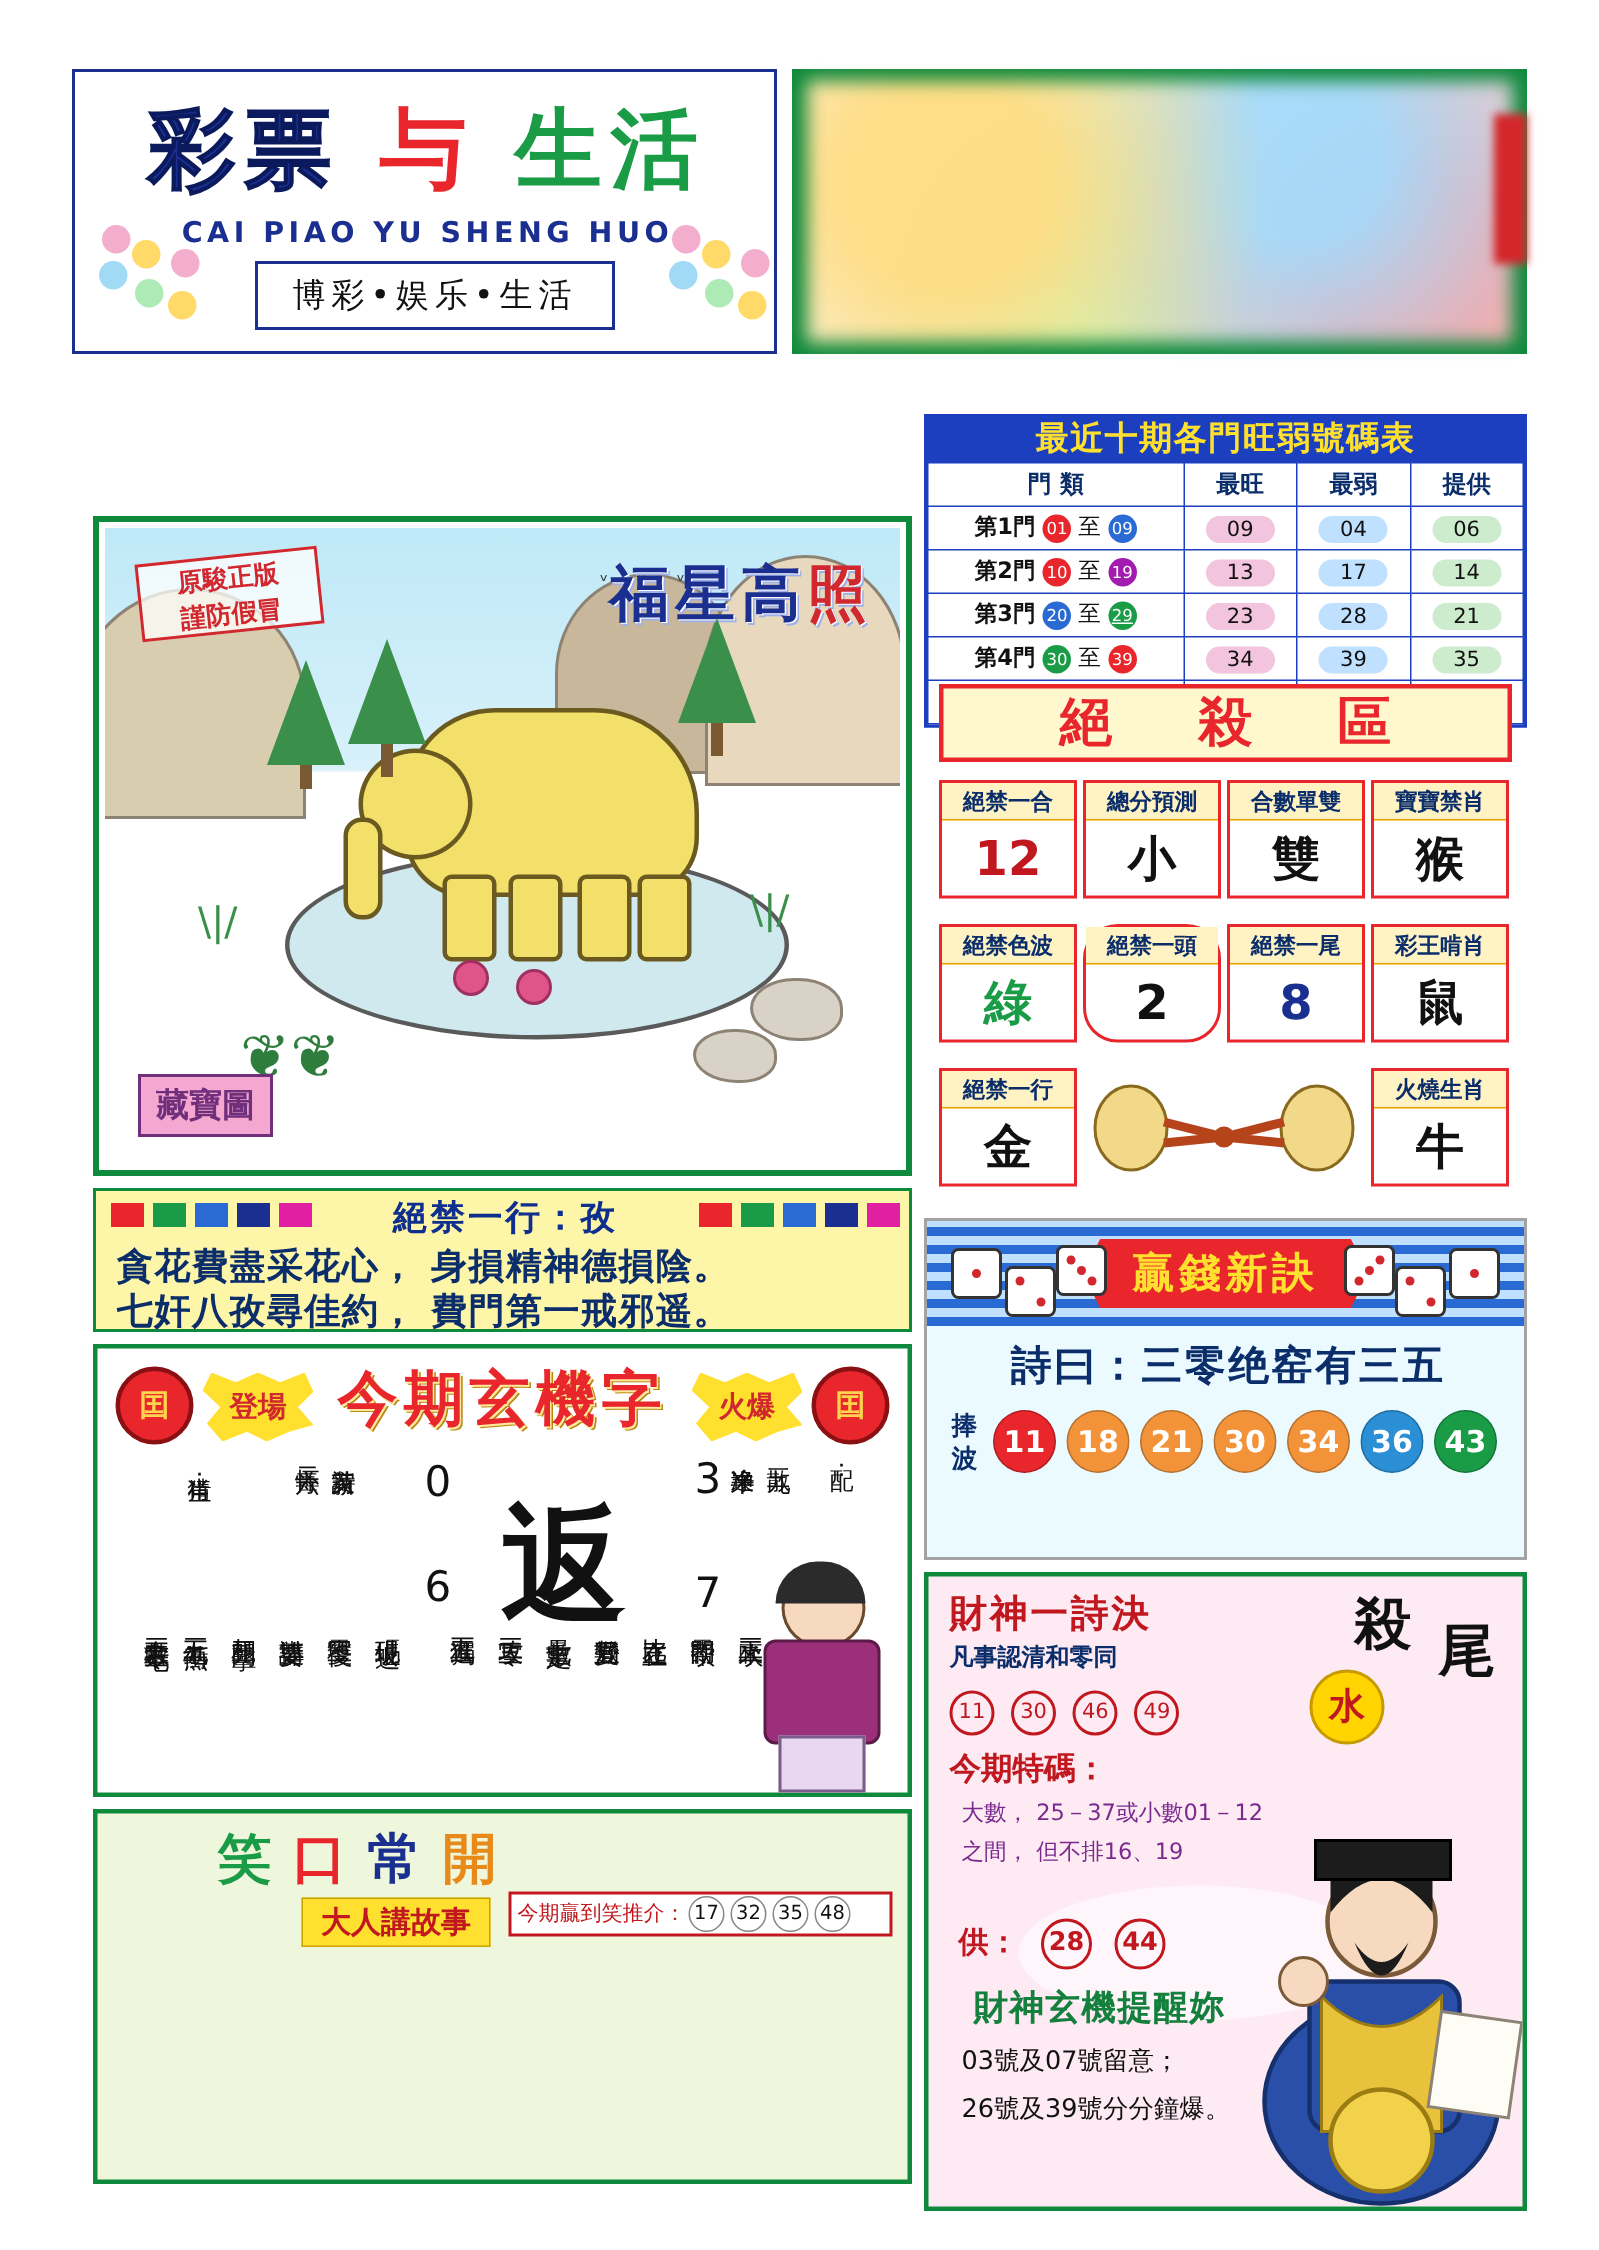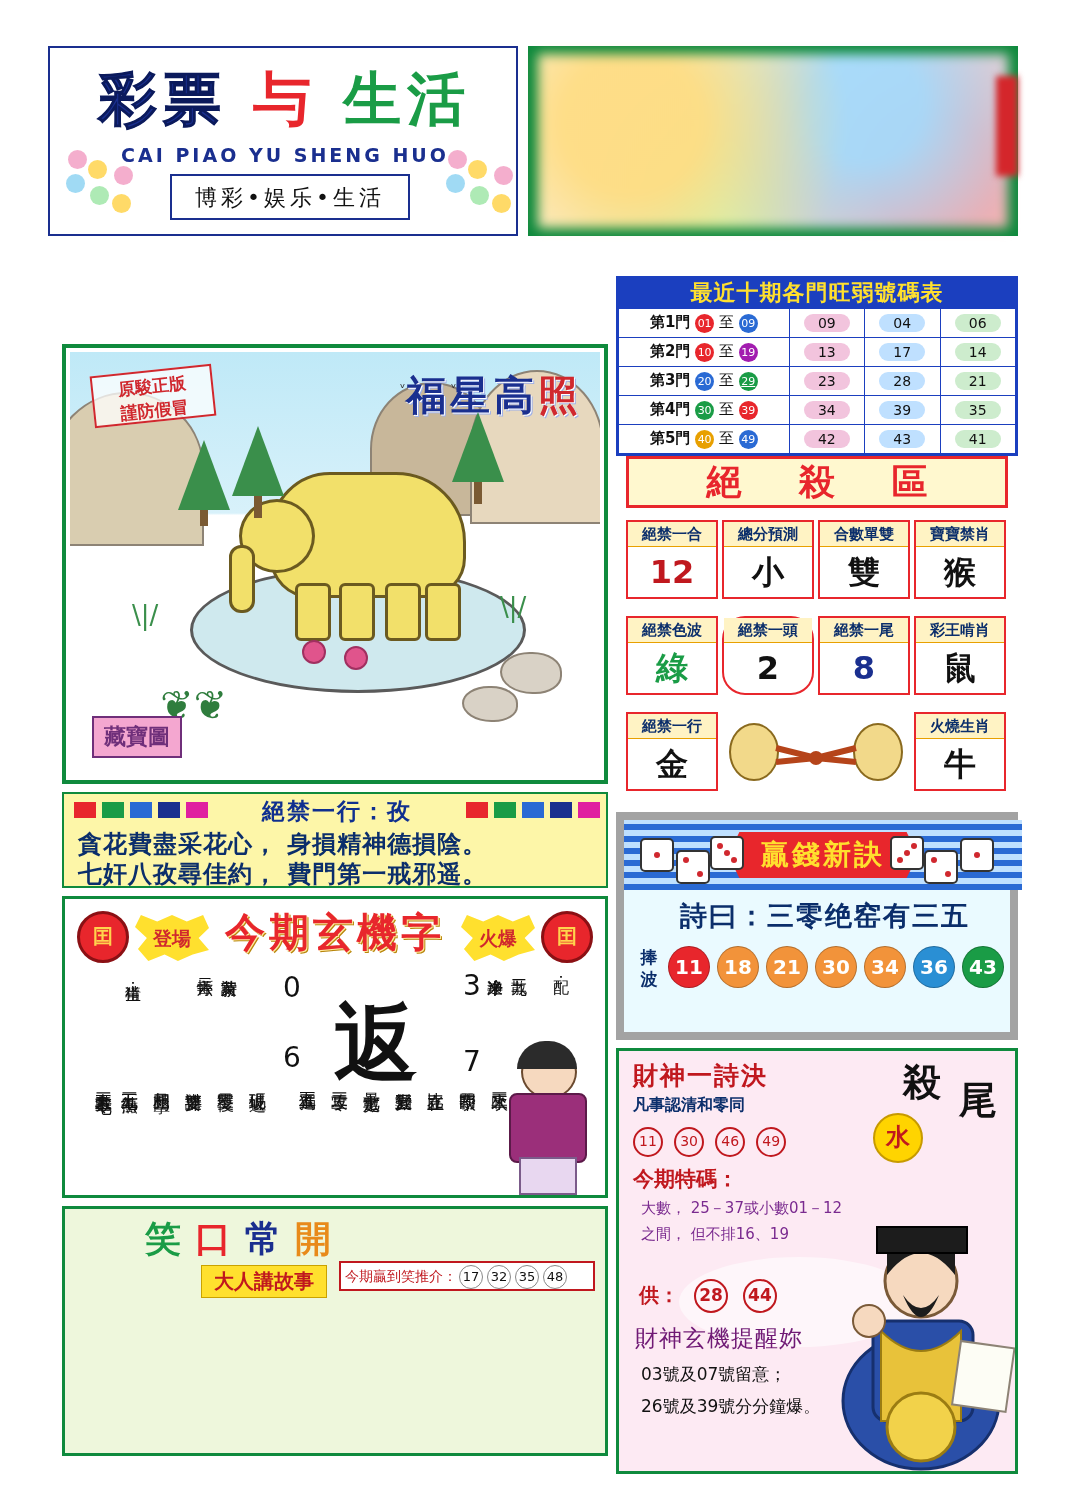--- a/index.html
+++ b/index.html
@@ -99,21 +99,21 @@
   .pill{display:inline-block;min-width:34px;padding:1px 6px;border-radius:9px;font-size:14px;color:#111;}
 
   .jssq-title{position:absolute;left:10px;top:180px;width:382px;height:52px;background:#fff8cf;border:3px solid #e8262c;box-sizing:border-box;
      text-align:center;line-height:46px;font-size:36px;font-weight:bold;color:#e8262c;letter-spacing:22px;text-indent:22px;}
   .cells{position:absolute;left:6px;top:244px;width:390px;}
   .cell{position:absolute;width:92px;background:#ffffff;border:2px solid #e8262c;box-sizing:border-box;text-align:center;}
   .cell .ch{display:block;height:24px;line-height:24px;font-size:15px;color:#0b2e6b;background:#fff3c4;border-bottom:1px solid #e8a000;font-weight:bold;}
   .cell .cv{display:block;height:50px;line-height:50px;font-size:32px;font-weight:bold;color:#111;}
   .knot{position:absolute;left:104px;top:198px;width:180px;height:70px;}
 
-  .yqxj{position:absolute;left:0;top:536px;width:402px;height:228px;background:#eafaff;border:8px solid #a3a3a3;box-sizing:border-box;}
+  .yqxj{position:absolute;left:0;top:536px;width:402px;height:228px;background:#eafaff;border:2px solid #a3a3a3;box-sizing:border-box;}
   .stripes{position:absolute;left:0;top:0;width:398px;height:70px;
     background:repeating-linear-gradient(0deg,#2a6ad4 0 6px,#bfe0ff 6px 12px);}
   .yq-banner{position:absolute;left:104px;top:12px;width:190px;height:46px;background:#e8262c;color:#ffe02e;font-size:28px;font-weight:bold;
      text-align:center;line-height:46px;letter-spacing:3px;
      clip-path:polygon(6% 0,94% 0,100% 50%,94% 100%,6% 100%,0 50%);}
   .dice{position:absolute;width:30px;height:30px;background:#fff;border:2px solid #333;border-radius:5px;}
   .dot{position:absolute;width:6px;height:6px;background:#d0282e;border-radius:50%;}
   .shiyue{position:absolute;left:8px;top:78px;width:386px;text-align:center;font-size:27px;font-weight:bold;color:#0b2e6b;letter-spacing:2px;}
   .bangbo{position:absolute;left:10px;top:126px;font-size:17px;line-height:22px;color:#0b2e6b;font-weight:bold;width:30px;text-align:center;}
   .numrow{position:absolute;left:44px;top:126px;width:348px;height:44px;}
@@ -123,21 +123,21 @@
   .cs-title{position:absolute;left:14px;top:8px;font-size:25px;font-weight:bold;color:#c0181e;letter-spacing:2px;}
   .sha{position:absolute;right:74px;top:6px;font-size:38px;font-weight:bold;color:#111;}
   .wei{position:absolute;right:18px;top:24px;font-size:38px;font-weight:bold;color:#111;}
   .shui{position:absolute;right:92px;top:62px;width:46px;height:46px;border-radius:50%;background:#ffd400;border:2px solid #c79a00;color:#c0181e;font-size:24px;font-weight:bold;text-align:center;line-height:44px;}
   .cs-line{position:absolute;left:14px;font-size:16px;color:#0b2e6b;font-weight:bold;}
   .cball{display:inline-block;width:26px;height:26px;border-radius:50%;border:2px solid #c0181e;color:#c0181e;font-size:14px;text-align:center;line-height:24px;margin-right:6px;}
   .cs-sec{position:absolute;left:14px;font-size:21px;font-weight:bold;color:#c0181e;}
   .cs-body{position:absolute;left:22px;font-size:15px;color:#7a2a8f;line-height:26px;width:210px;}
   .gong{position:absolute;left:20px;font-size:20px;font-weight:bold;color:#c0181e;}
   .gball{display:inline-block;width:30px;height:30px;border-radius:50%;border:2px solid #c0181e;color:#c0181e;font-size:17px;text-align:center;line-height:28px;margin-left:8px;vertical-align:middle;}
-  .remind{position:absolute;left:16px;font-size:23px;font-weight:normal;color:#701a75;letter-spacing:1px;}
+  .remind{position:absolute;left:30px;font-size:23px;font-weight:bold;color:#15803d;letter-spacing:1px;}
   .cs-note{position:absolute;left:22px;font-size:17px;color:#111;line-height:26px;}
   .god{position:absolute;right:-4px;bottom:0;width:190px;height:300px;}
   .ovaltext{position:absolute;left:60px;top:206px;width:240px;height:90px;border-radius:50%;background:rgba(255,255,255,.55);}
 </style>
 </head>
 <body>
 
 <div class="page">
 
   <div class="masthead">
@@ -283,20 +283,26 @@
       </div>
     </div>
   </div>
 
   <div class="right-col">
 
     <div class="tbl-wrap">
       <div class="tbl-head">最近十期各門旺弱號碼表</div>
       <table class="rank">
         <tbody>
+            <tr>
+          <th>門 類</th>
+          <th>最旺</th>
+          <th>最弱</th>
+          <th>提供</th>
+        </tr>
         <tr>
           <td>
             <b>第1門</b>
             <span class="mini" style="background:#e8262c;">01</span>
             <span>至</span>
             <span class="mini" style="background:#2a6ad4;">09</span>
           </td>
           <td><span class="pill" style="background:#f2c4dd;">09</span></td>
           <td><span class="pill" style="background:#bfe0ff;">04</span></td>
           <td><span class="pill" style="background:#cdeccd;">06</span></td>

